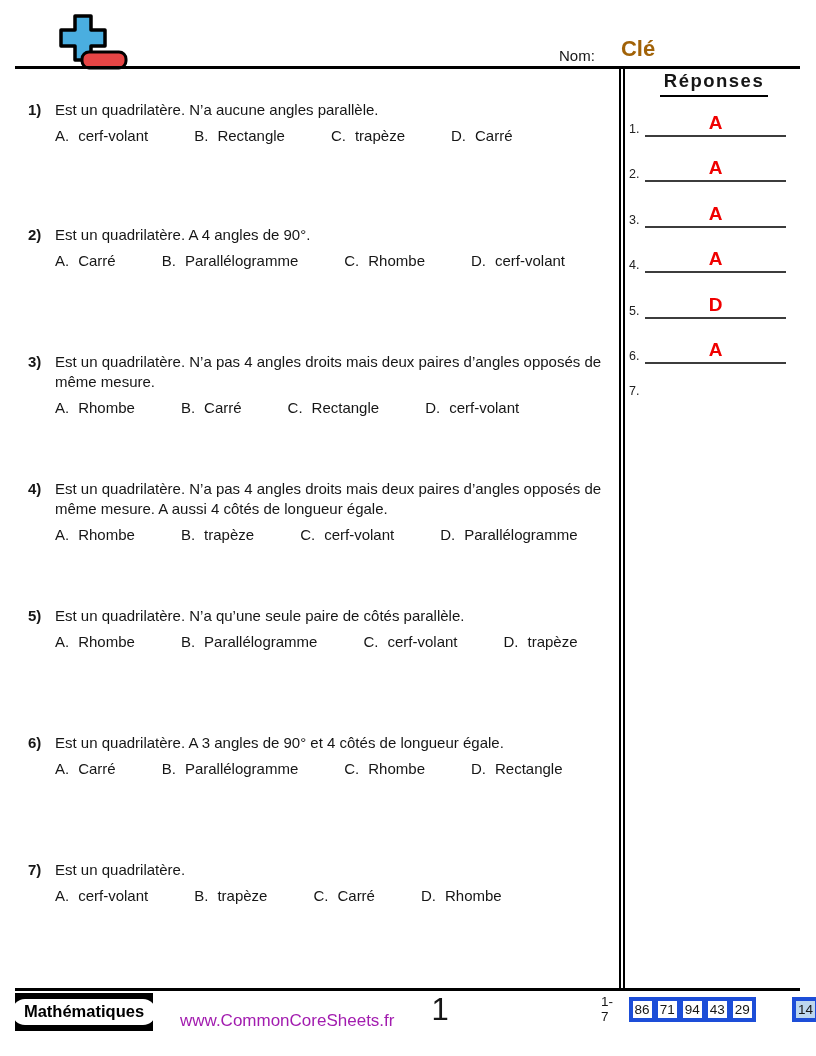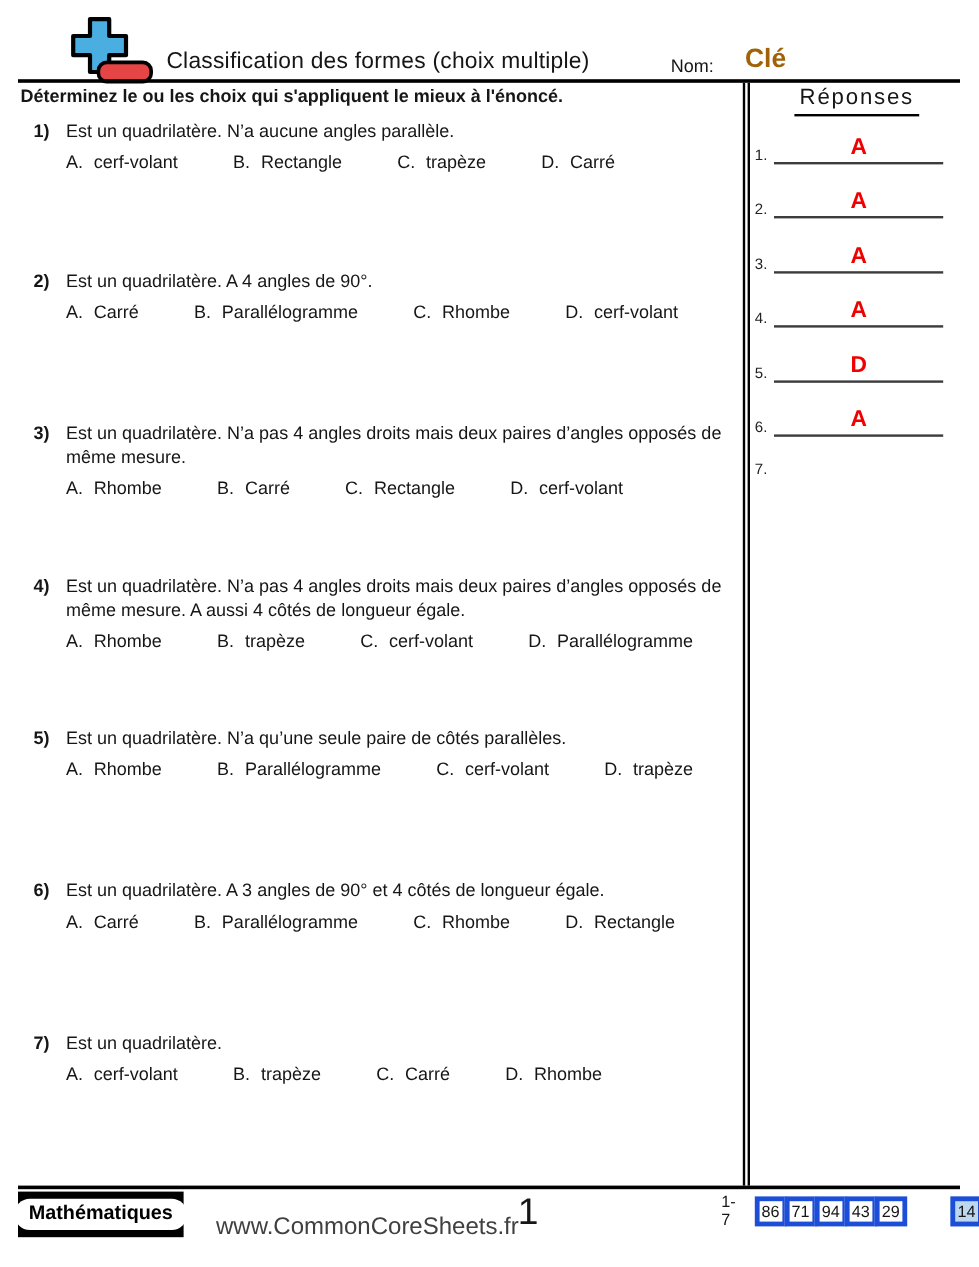--- a/index.html
+++ b/index.html
@@ -22,21 +22,21 @@
   .header-rule { position:absolute; left:15px; top:66px; width:785px; height:3px; background:#000; }
   .instruction { position:absolute; left:17px; top:72px; font-size:15px; font-weight:bold; }
 
   
   .vline {
     position:absolute; left:619px; top:69px; height:919px; width:2px;
     border-left:2px solid #000; border-right:2px solid #000;
   }
   .reponses-wrap { position:absolute; left:628px; top:70px; width:172px; text-align:center; }
   .reponses-title {
-    display:inline-block; font-size:18.5px; font-weight:normal; letter-spacing:1.5px;
+    display:inline-block; font-size:18.5px; font-weight:bold; letter-spacing:1.5px;
     border-bottom:2.5px solid #000; padding:0 4px 3px 4px;
   }
   .ans-row { position:absolute; left:629px; display:flex; align-items:flex-end; }
   .ans-num { font-size:12.5px; margin-right:6px; padding-bottom:1px; color:#222; }
   .ans-line { width:141px; border-bottom:2px solid #3c3c3c; text-align:center; }
   .ans-val { color:#f00000; font-weight:bold; font-size:19px; line-height:24px; letter-spacing:.5px; }
 
   
   .q { position:absolute; left:28px; width:586px; }
   .q-line { display:flex; font-size:15px; line-height:20px; }
@@ -49,45 +49,43 @@
   
   .footer-rule { position:absolute; left:15px; top:988px; width:785px; height:3px; background:#000; }
   .badge {
     position:absolute; left:15px; top:993px; width:138px; height:38px; background:#000;
     display:flex; align-items:center; justify-content:center;
   }
   .badge-pill {
     background:#fff; color:#000; border-radius:15px; padding:3px 12px 4px 12px;
     font-size:16.5px; font-weight:bold; white-space:nowrap;
   }
-  .url { position:absolute; left:180px; top:1011px; font-size:20px; color:#404040; }
+  .url { position:absolute; left:180px; top:1011px; font-size:17px; color:#a21caf; }
   .page-num { position:absolute; left:385px; top:992px; width:110px; text-align:center; font-size:31px; }
   .score { position:absolute; left:601px; top:994px; display:flex; align-items:center; }
   .score-label { font-size:13.5px; margin-right:9px; }
   .score-cell {
     width:20px; height:17px; line-height:17px; text-align:center; font-size:13.5px;
     border:4px solid #1d4ed8; margin-left:-2px; background:#fff;
   }
   .score-cell.first { margin-left:0; }
   .score-cell.hl { background:#bdd7ee;margin-left:36px; }
 </style>
 </head>
 <body>
 
 <div class="page">
 
   <svg class="logo" width="84" height="58" viewBox="0 0 84 58" aria-hidden="true">
     <path d="M29 3 H45 V17 H59 V33 H45 V47 H29 V33 H15 V17 H29 Z" fill="#4aaee0" stroke="#000" stroke-width="3.5" stroke-linejoin="round"></path>
     <rect x="36" y="39" width="44" height="16" rx="7" fill="#e64545" stroke="#000" stroke-width="3"></rect>
   </svg>
-  <div class="title">Classification des formes (choix multiple)</div>
   <div class="nom">Nom:</div>
   <div class="cle">Clé</div>
   <div class="header-rule"></div>
-  <div class="instruction">Déterminez le ou les choix qui s'appliquent le mieux à l'énoncé.</div>
 
   <div class="vline"></div>
   <div class="reponses-wrap">
     <span class="reponses-title">Réponses</span>
   </div>
 
   <div class="ans-row" style="top:111px">
     <span class="ans-num">1.</span>
     <span class="ans-line"><span class="ans-val">A</span></span>
   </div>
@@ -211,21 +209,21 @@
       <span class="opt">
           <span class="opt-letter">D.</span>
           <span class="opt-label">Parallélogramme</span>
         </span>
     </div>
   </div>
 
   <div class="q" style="top:606px">
     <div class="q-line">
       <span class="q-num">5)</span>
-      <span class="q-text">Est un quadrilatère. N’a qu’une seule paire de côtés parallèles.</span>
+      <span class="q-text">Est un quadrilatère. N’a qu’une seule paire de côtés parallèle.</span>
     </div>
     <div class="q-opts">
       <span class="opt">
           <span class="opt-letter">A.</span>
           <span class="opt-label">Rhombe</span>
         </span>
       <span class="opt">
           <span class="opt-letter">B.</span>
           <span class="opt-label">Parallélogramme</span>
         </span>

